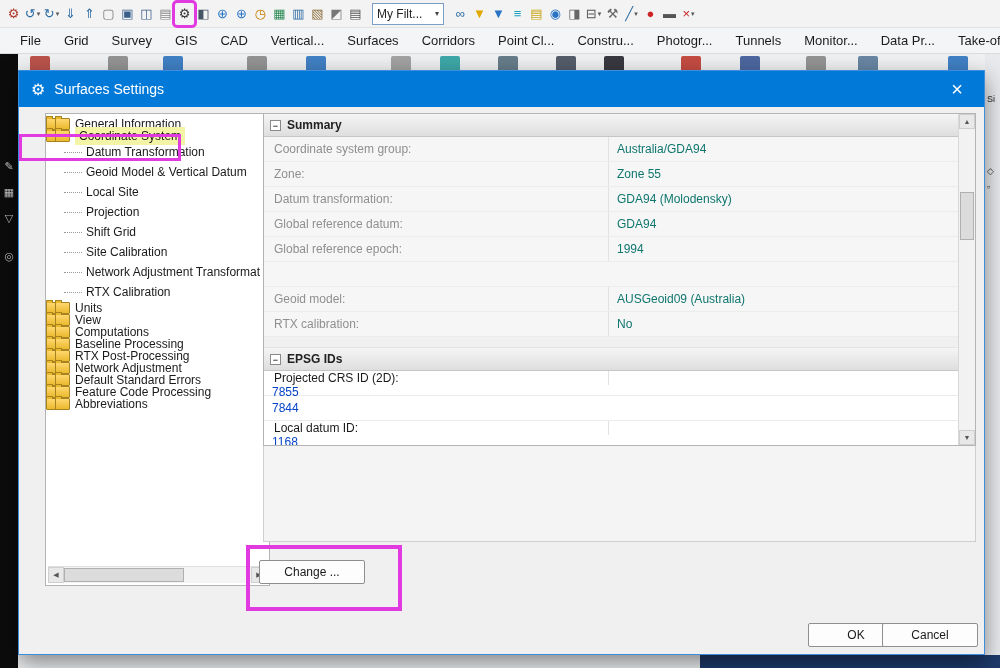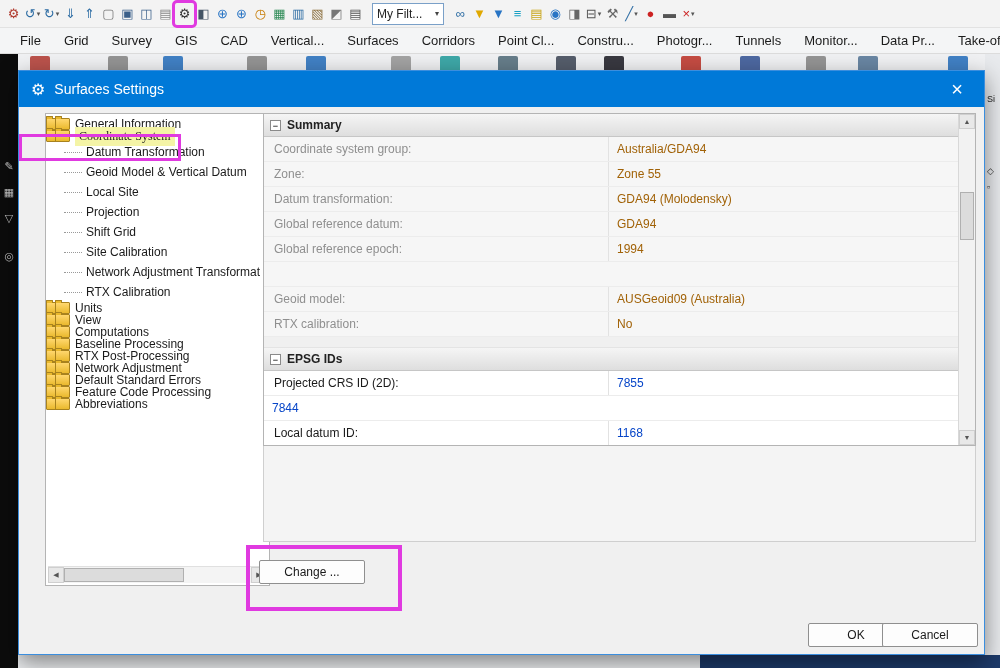--- a/index.html
+++ b/index.html
@@ -48,21 +48,21 @@
           justify-content:center;font-size:20px;cursor:default;}
   
   .tree{position:absolute;left:26px;top:42px;width:225px;height:473px;background:#fff;
         border:1px solid #b4b4b4;box-sizing:border-box;padding-top:4px;overflow:hidden;}
   .trow{height:20px;display:flex;align-items:center;font-size:12px;color:#1a1a1a;padding-left:8px;}
   .folder{width:13px;height:10px;background:linear-gradient(#ffd76e,#eab92d);border:1px solid #a8821e;
           border-radius:1px;position:relative;flex:none;margin-right:5px;}
   .folder::before{content:"";position:absolute;top:-3px;left:-1px;width:5px;height:2px;background:#eab92d;
           border:1px solid #a8821e;border-bottom:none;border-radius:1px 1px 0 0;}
   .branch{flex:none;width:18px;height:0;border-top:1px dotted #999;margin:0 4px 0 10px;}
-  .trow.selected .tlabel{background:#f4f4a6;padding:2px 4px;font-family:Liberation Serif, serif;}
+  .trow.selected .tlabel{background:#f4f4a6;padding:2px 4px;}
   .tlabel{white-space:nowrap;}
   .hscroll{position:absolute;bottom:2px;left:2px;right:2px;height:16px;background:#efefef;
            display:flex;align-items:stretch;border-top:1px solid #e0e0e0;}
   .harrow{width:16px;display:flex;align-items:center;justify-content:center;font-size:7px;color:#555;
           background:#e8e8e8;border:1px solid #cfcfcf;box-sizing:border-box;}
   .htrack{flex:1;position:relative;background:#f4f4f4;}
   .hthumb{position:absolute;left:0;top:1px;bottom:1px;width:120px;background:#dcdcdc;
           border:1px solid #b0b0b0;box-sizing:border-box;
           background-image:linear-gradient(90deg,transparent 46%,#9a9a9a 46%,#9a9a9a 54%,transparent 54%);
           background-size:4px 8px;background-repeat:repeat-x;background-position:center;}
@@ -72,23 +72,23 @@
   .ghead{height:22px;background:linear-gradient(#f5f5f5,#dedede);border-bottom:1px solid #c6c6c6;
          display:flex;align-items:center;gap:6px;padding-left:6px;font-weight:bold;font-size:12px;color:#222;}
   .collapse{width:11px;height:11px;border:1px solid #8a8a8a;background:#fff;font-size:9px;line-height:10px;
             text-align:center;color:#444;box-sizing:border-box;}
   .prow{height:24px;display:flex;border-bottom:1px solid #ececec;font-size:12px;align-items:stretch;}
   .plabel{width:345px;flex:none;padding-left:10px;border-right:1px solid #e2e2e2;display:flex;
           align-items:center;box-sizing:border-box;}
   .pvalue{flex:1;display:flex;align-items:center;padding-left:8px;}
   .summary .prow{background:#f6f6f6;}
   .summary .plabel{color:#8f8f8f;}
-  .summary .pvalue{color:#a16207;}
+  .summary .pvalue{color:#0f766e;}
   .gap{height:10px;background:#f0f0f0;border-bottom:1px solid #e4e4e4;}
-  .epsg .prow{background:#fff;}
+  .epsg .prow{background:#fff;flex-direction:column;}
   .epsg .plabel{color:#1a1a1a;}
   .epsg .pvalue{color:#0645c8;}
   .vscroll{position:absolute;right:0;top:0;bottom:0;width:17px;background:#f2f2f2;
            border-left:1px solid #d8d8d8;box-sizing:border-box;}
   .varrow{position:absolute;left:0;width:16px;height:15px;display:flex;align-items:center;
           justify-content:center;font-size:7px;color:#555;background:#e8e8e8;border:1px solid #cfcfcf;
           box-sizing:border-box;}
   .varrow.up{top:0;} .varrow.down{bottom:0;}
   .vthumb{position:absolute;left:1px;width:14px;top:78px;height:48px;background:#dcdcdc;
           border:1px solid #b0b0b0;box-sizing:border-box;}

